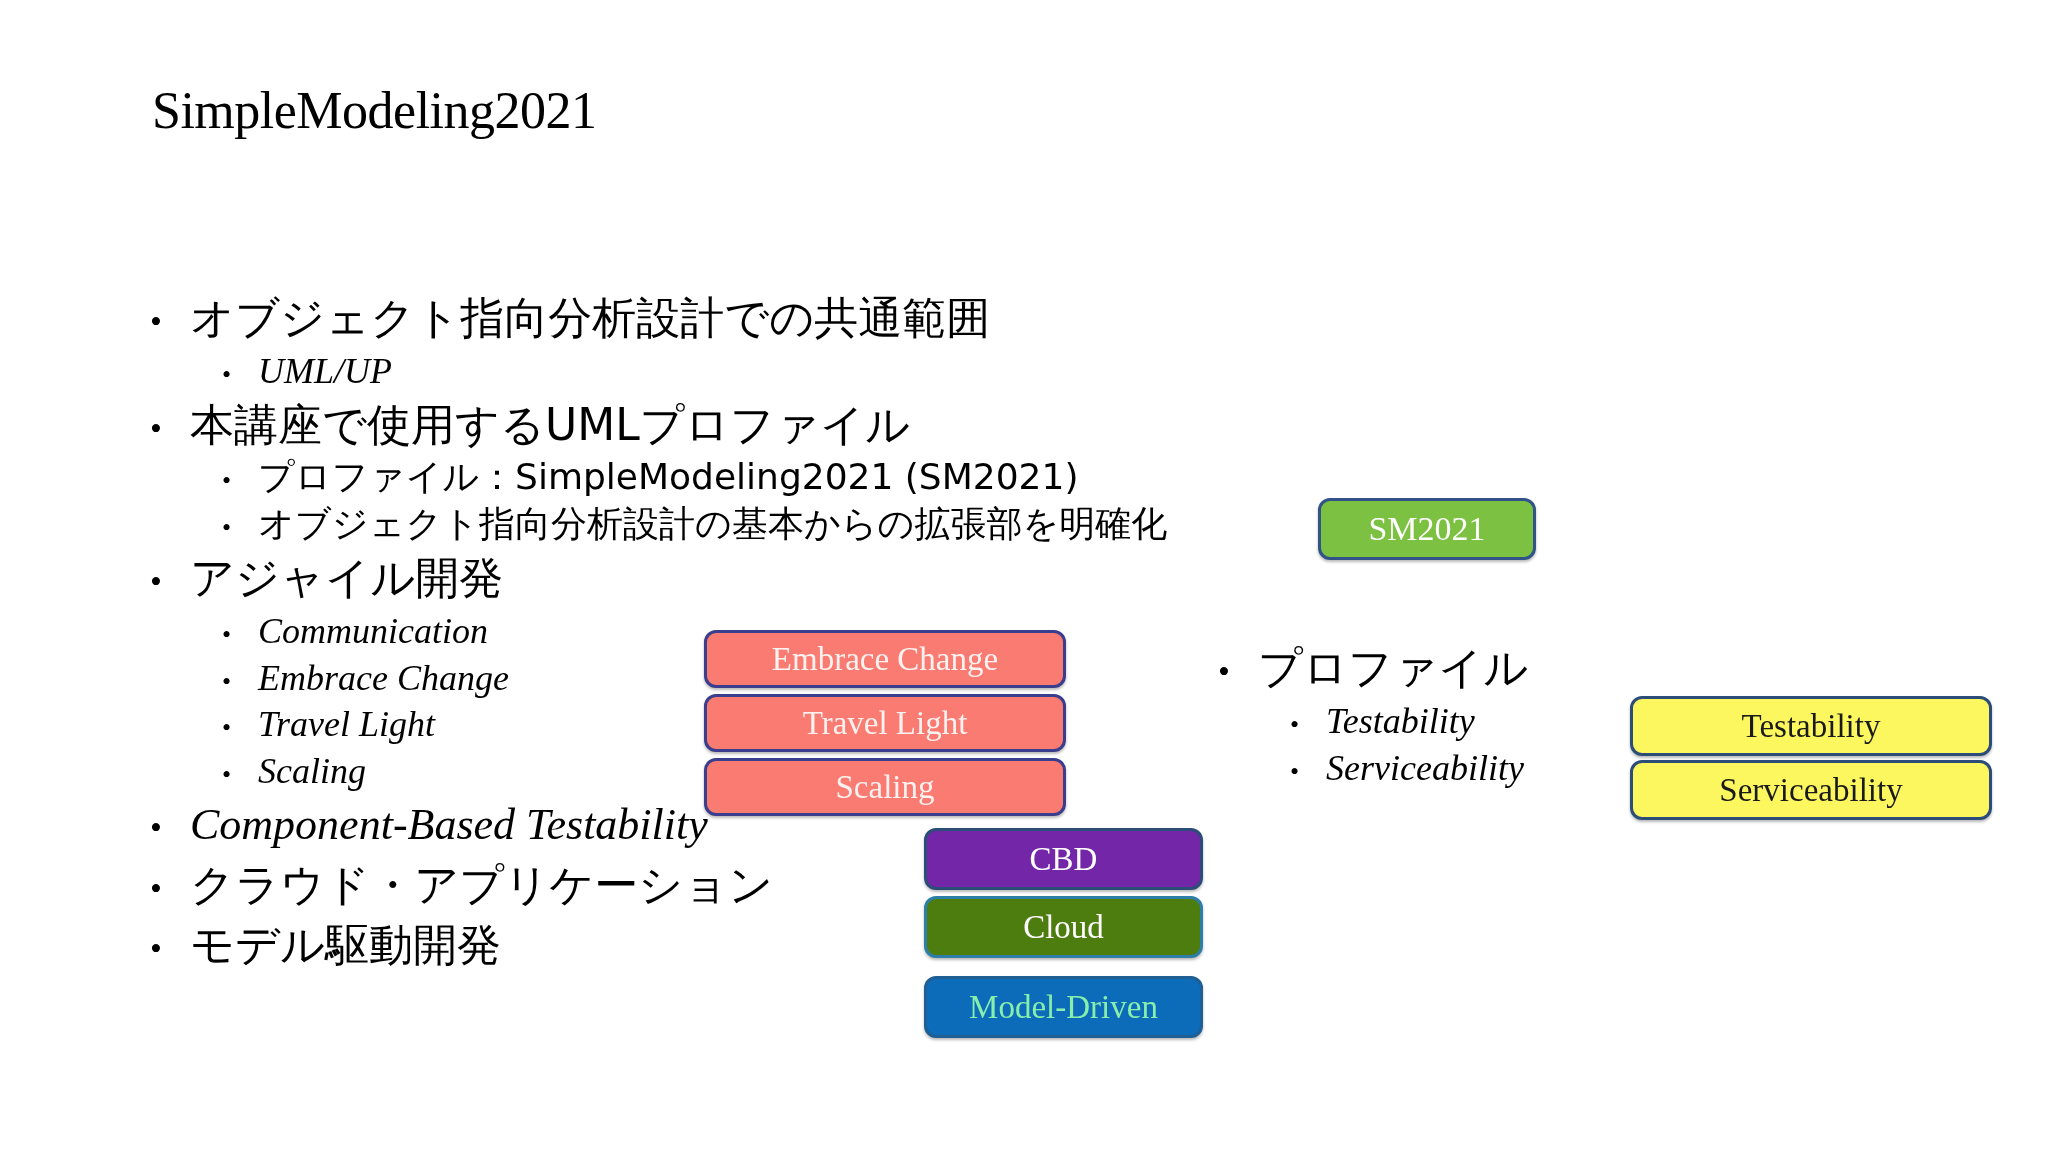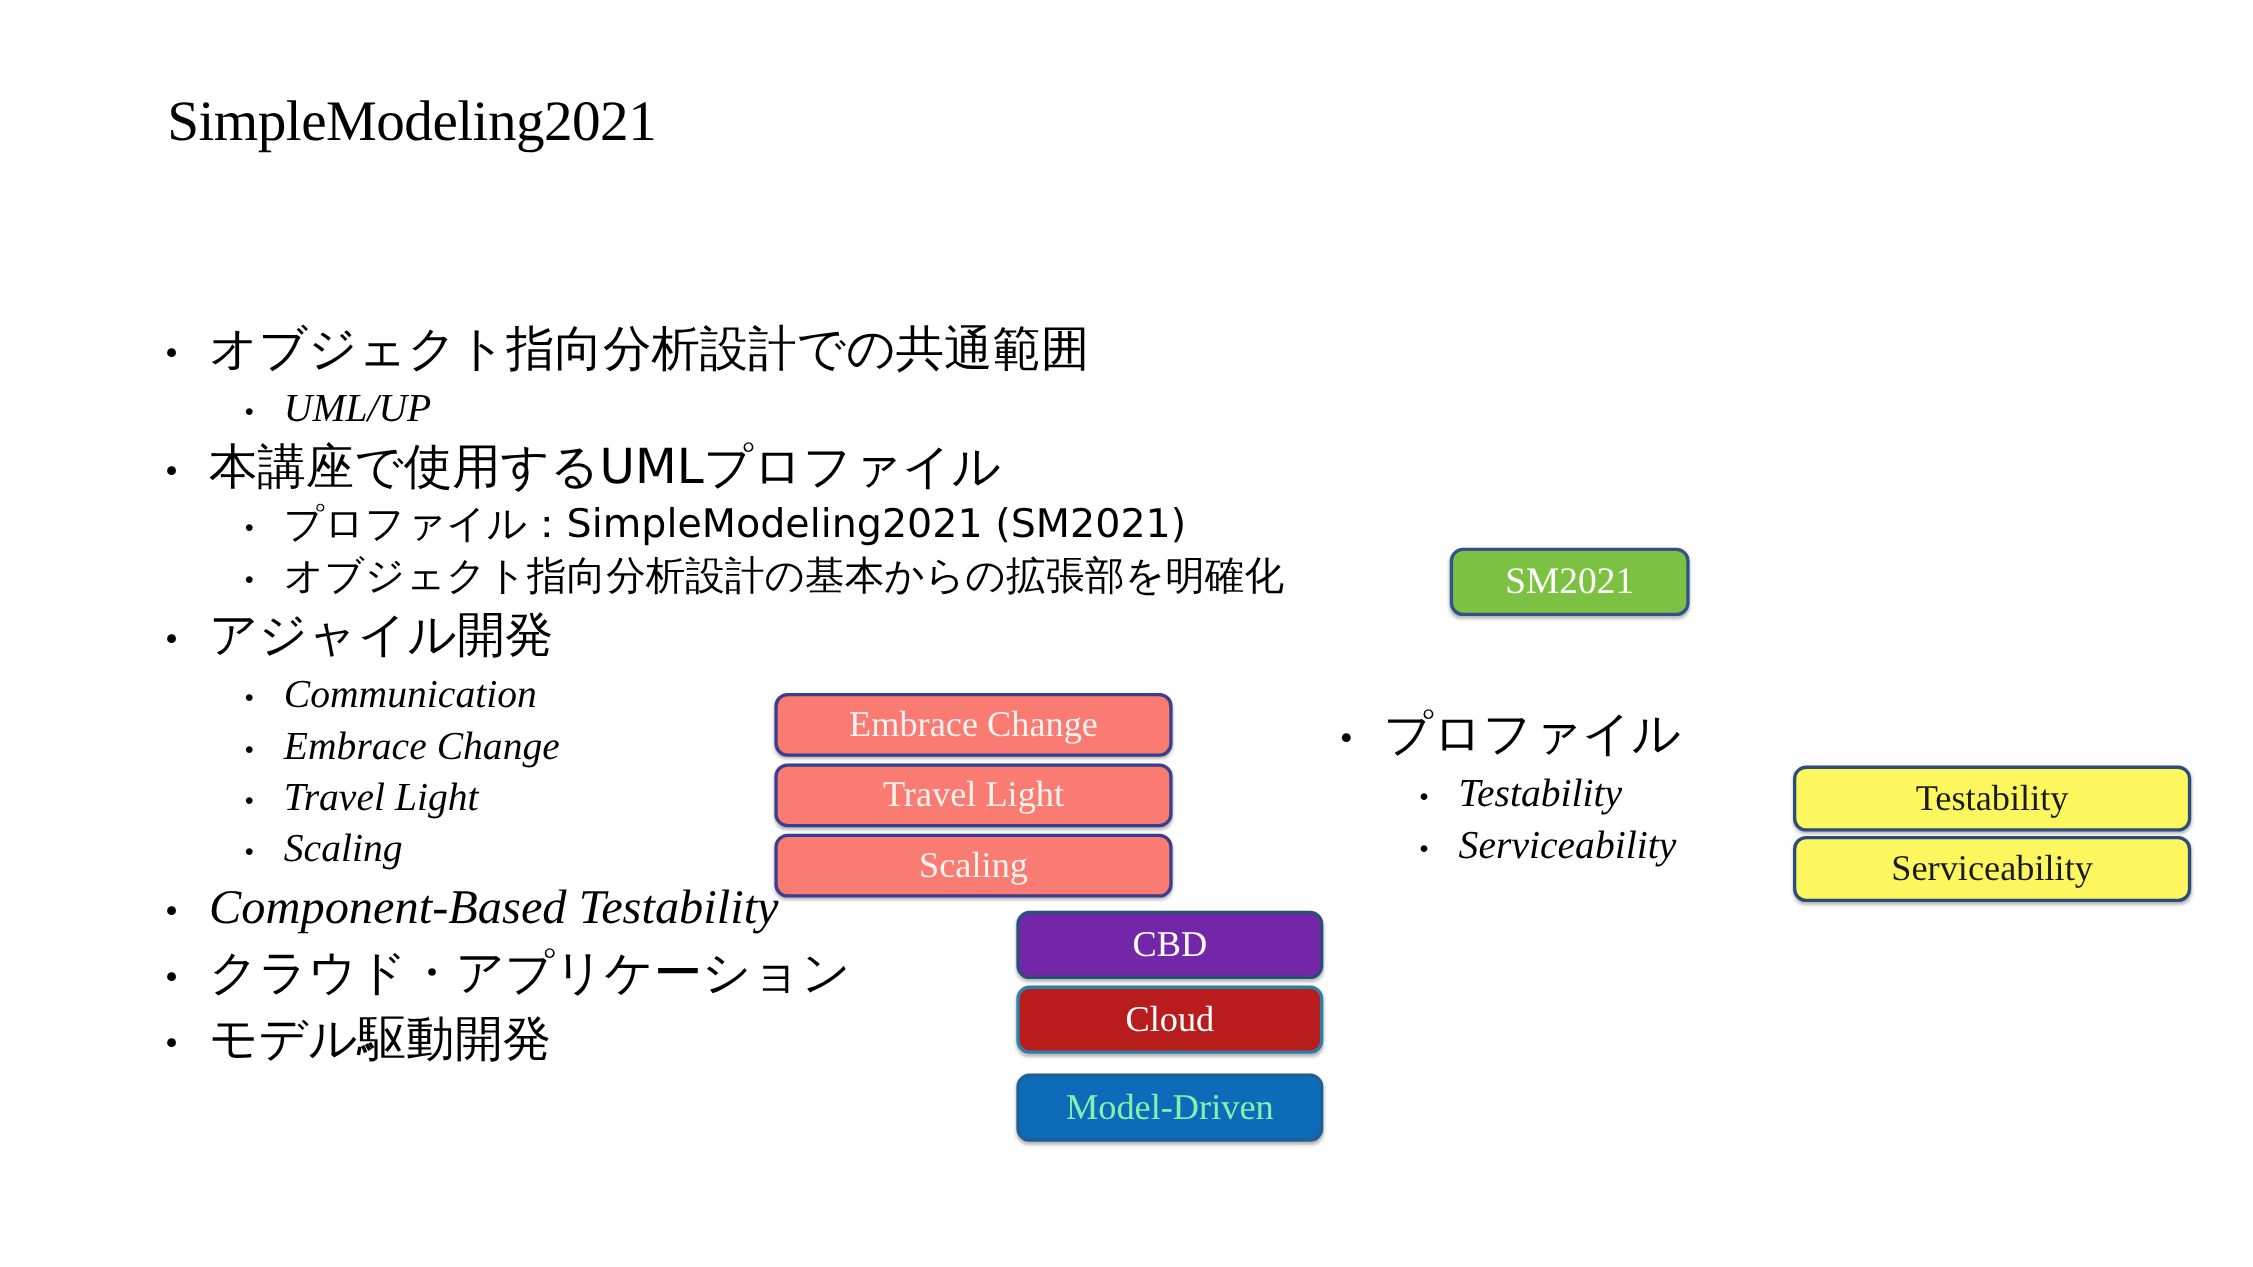--- a/index.html
+++ b/index.html
@@ -140,21 +140,21 @@
     font-size: 33px;
     color: #ffffff;
   }
   .badge-cbd {
     top: 828px;
     background: #7326a8;
     border-color: #2d4d79;
   }
   .badge-cloud {
     top: 896px;
-    background: #b91c1c;
+    background: #4d7c0f;
     border-color: #2d7fa8;
     color: #ffffff;
   }
   .badge-md {
     top: 976px;
     background: #0d6cba;
     border-color: #1f5f93;
     color: #86efac;
   }
 

